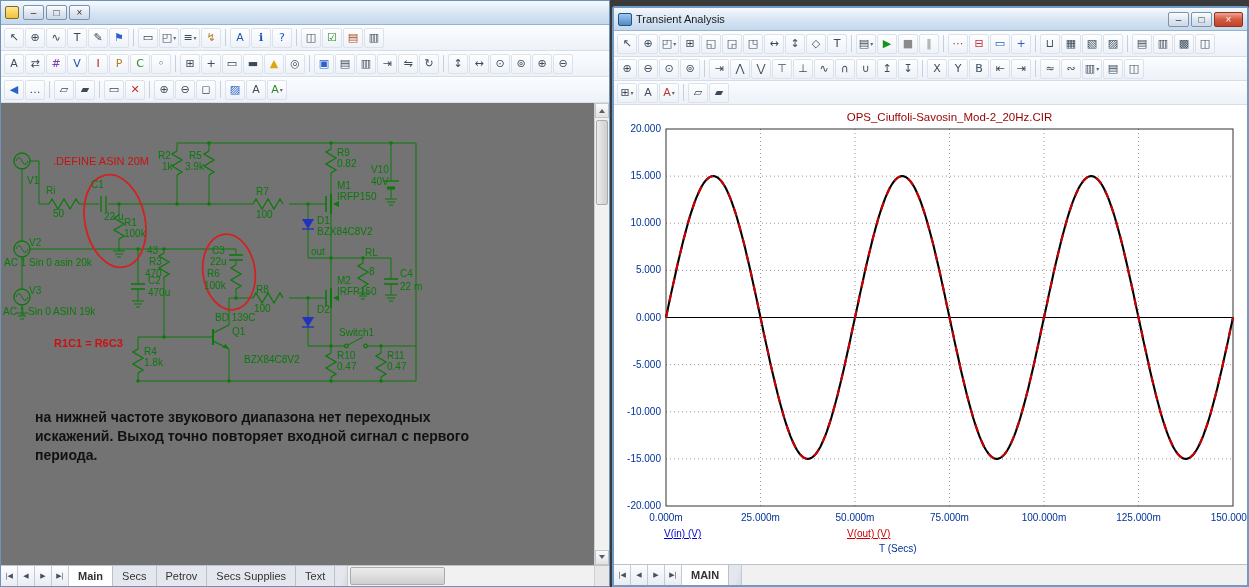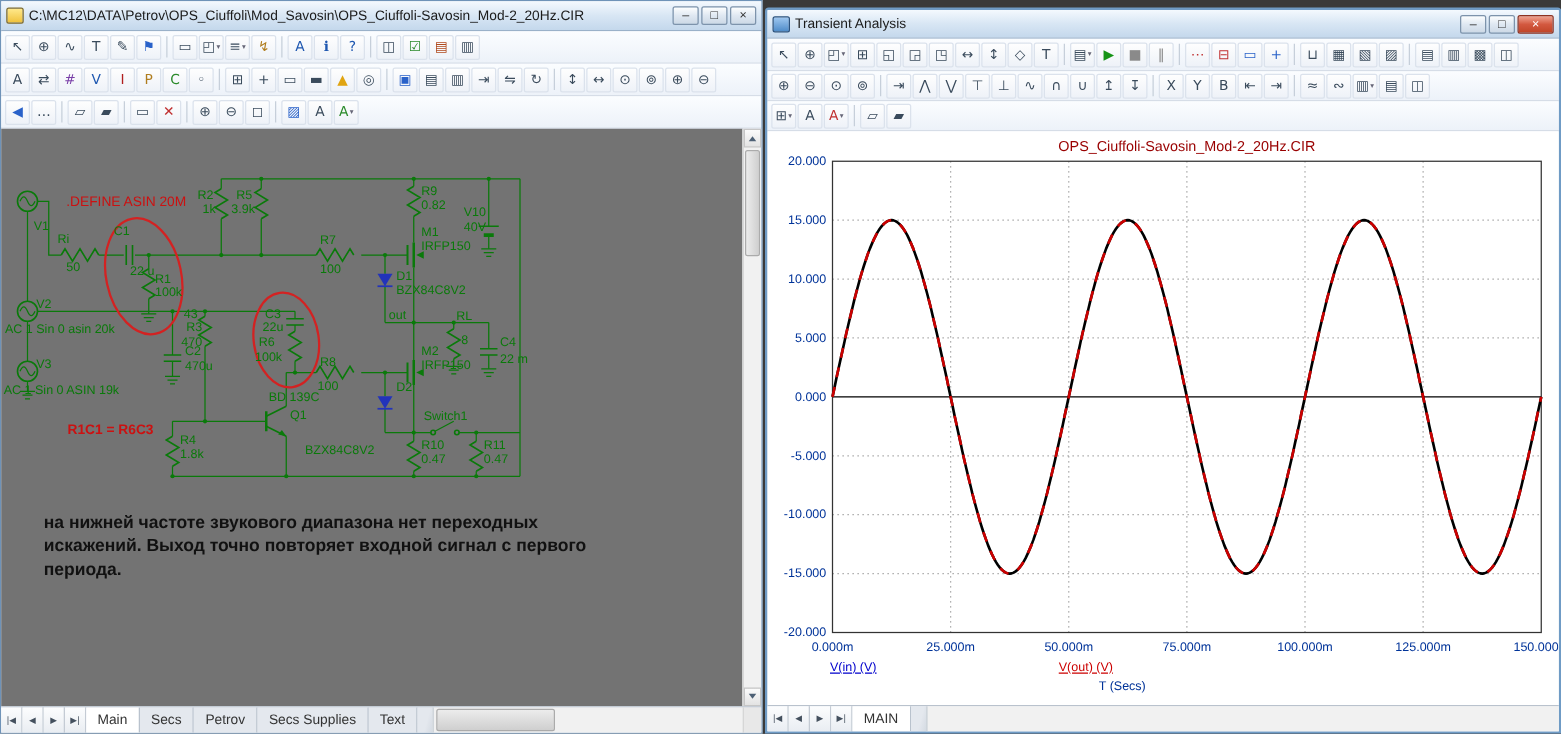--- a/index.html
+++ b/index.html
@@ -40,21 +40,21 @@
   .tri{display:block;width:0;height:0;border:3px solid transparent}
   .tri-up{border-bottom:4px solid #4d6075;margin-top:-2px}
   .tri-down{border-top:4px solid #4d6075;margin-bottom:-2px}
   .bottombar{position:absolute;left:0;right:0;bottom:0;height:21px;display:flex;align-items:stretch;
     background:#eef1f5;border-top:1px solid #b9c2cd;font-size:11px}
   .navs{display:flex;align-items:stretch}
   .navbtn{width:17px;display:flex;align-items:center;justify-content:center;border-right:1px solid #c4cbd4;
     background:linear-gradient(#fcfdfe,#e9edf2);font-size:7px;color:#44505e;font-family:"DejaVu Sans",sans-serif}
   .tabs{display:flex;align-items:stretch}
   .tab{display:flex;align-items:center;padding:0 9px;border-right:1px solid #b9c2cd;background:#e4e8ee;color:#333}
-  .tab.sel{background:#fff;font-weight:400}
+  .tab.sel{background:#fff;font-weight:700}
   .tabend{width:12px;background:linear-gradient(105deg,#e4e8ee 60%,#d4dae2)}
   .hscroll{flex:1;position:relative;background:#f1f1f1;border-left:1px solid #c4cbd4}
   .hthumb{position:absolute;left:2px;top:1px;bottom:1px;width:95px;
     background:linear-gradient(#ececec,#cfcfcf);border:1px solid #ababab;border-radius:2px}
   .corner{width:15px;background:#e8e8e8;border-left:1px solid #cfcfcf}
   .content{position:absolute;left:0;top:97px;right:0;bottom:21px;background:#fff;overflow:hidden}
   
   .schematic{display:block}
   .schematic .w{stroke:#0a7a0a;stroke-width:1;fill:none}
   .schematic .c2w{stroke:#0a7a0a;stroke-width:1.3;fill:none}
@@ -71,21 +71,20 @@
   #chart-svg text{font-family:"Liberation Sans",sans-serif}
 </style>
 </head>
 <body>
 
 <div class="stage">
 
   <section id="left-win" class="win">
     <div class="titlebar">
       <span class="doc-icon"></span>
-      <span class="title-text">C:\MC12\DATA\Petrov\OPS_Ciuffoli\Mod_Savosin\OPS_Ciuffoli-Savosin_Mod-2_20Hz.CIR</span>
       <span class="win-controls">
         <span class="wbtn">–</span>
         <span class="wbtn">□</span>
         <span class="wbtn">×</span>
       </span>
     </div>
     <div class="toolbar">
         <span class="ticon">
           <span>↖</span>
         </span>

